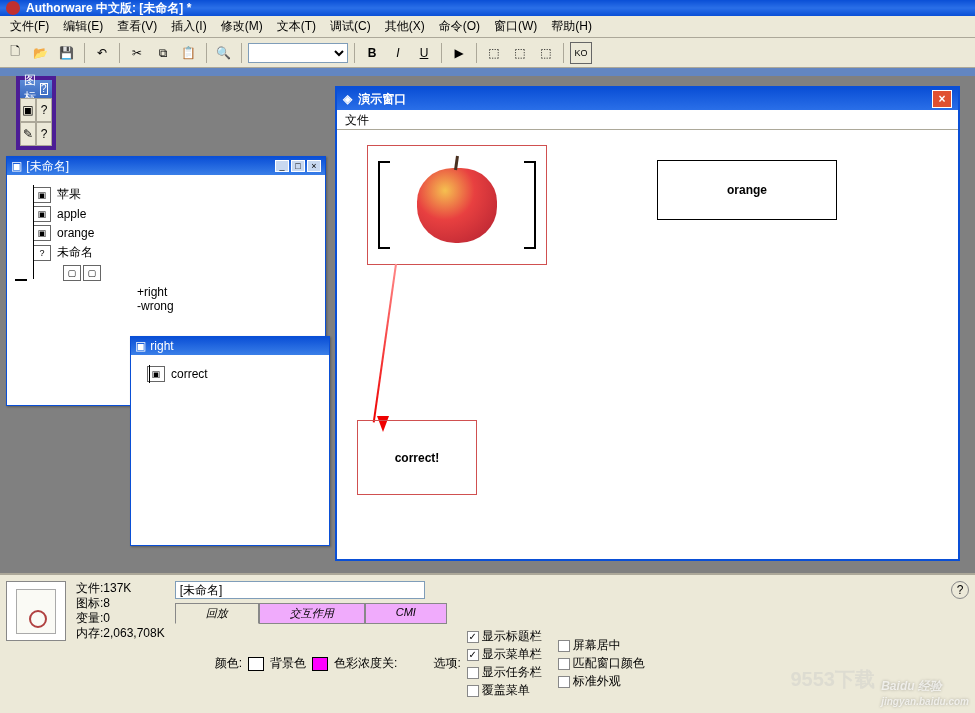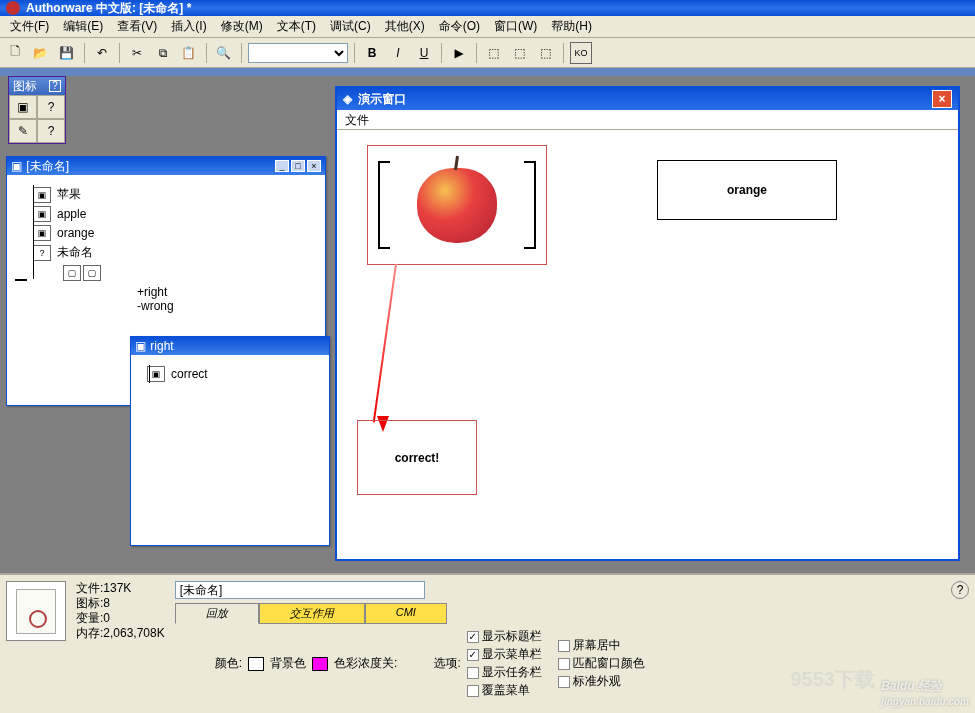--- a/index.html
+++ b/index.html
@@ -12,21 +12,21 @@
 .menubar { height: 22px; background: #ece9d8; display: flex; align-items: center; padding: 0 4px; gap: 2px; border-bottom: 1px solid #aca899; }
 .menubar span { padding: 0 6px; cursor: default; }
 
 .toolbar { height: 30px; background: #ece9d8; display: flex; align-items: center; padding: 0 4px; gap: 4px; border-bottom: 1px solid #aca899; }
 .tbtn { width: 22px; height: 22px; border: 1px solid transparent; display: flex; align-items: center; justify-content: center; }
 .tsep { width: 1px; height: 20px; background: #aca899; margin: 0 2px; }
 .tsel { width: 100px; height: 20px; border: 1px solid #7f9db9; background: #fff; }
 
 .workspace { position: absolute; top: 76px; left: 0; right: 0; bottom: 140px; background: #808080; }
 
-.tool-palette { position: absolute; top: 0; left: 8px; width: 58px; background: #ece9d8; border: 1px solid #4c1d95; }
+.tool-palette { position: absolute; top: 0; left: 16px; width: 40px; background: #ece9d8; border: 4px solid #4c1d95; }
 .tool-palette .tp-title { height: 18px; background: linear-gradient(#5c8ad6,#3a6ac0); color: #fff; padding: 2px 4px; display:flex; align-items:center; }
 .tp-title .q { width:12px;height:12px;border:1px solid #fff;margin-left:auto;font-size:10px;line-height:10px;text-align:center;}
 .tool-palette .grid { display: grid; grid-template-columns: 1fr 1fr; }
 .tool-palette .cell { height: 24px; border: 1px solid #aca899; display: flex; align-items: center; justify-content: center; background:#ece9d8;}
 
 .childwin { position: absolute; background: #fff; border: 1px solid #0a4fd6; box-shadow: 1px 1px 2px rgba(0,0,0,.3); }
 .childwin .cw-title { height: 18px; background: linear-gradient(#0a4fd6,#3a7fe8); color: #fff; padding: 2px 4px; display: flex; align-items: center; }
 .cw-title .wc { margin-left:auto; display:flex; gap:2px; }
 .cw-title .wc div { width:14px;height:12px;background:#c8d8f0;border:1px solid #fff;font-size:9px;line-height:10px;text-align:center;color:#000;}
 .flowline { padding: 8px 6px; position:relative; }
@@ -58,21 +58,21 @@
 .props-title { display:flex; align-items:center; gap:4px; padding:2px 0; }
 .props-title .dicon { width:14px;height:14px;border:1px solid #888;background:#fff;}
 .props-body { display:flex; gap:10px; padding:4px 0; }
 .thumb { width:60px;height:60px;border:1px solid #888;background:#fff;display:flex;align-items:center;justify-content:center;}
 .thumb-inner { width:40px;height:45px;border:1px solid #aaa;background:#fafaf5; position:relative;}
 .thumb-inner::after{content:'';position:absolute;left:12px;top:20px;width:14px;height:14px;border:2px solid #b04040;border-radius:50%;}
 .stats { font-size:11px; line-height:15px; }
 .props-main { flex:1; }
 .props-input { width:250px; height:18px; border:1px solid #7f9db9; background:#fff; padding:0 4px; }
 .tabs { display:flex; margin:4px 0;font-style:italic; }
-.tabs .tab { padding:2px 30px; border:1px solid #888; background:#fde047; font-size:11px; }
+.tabs .tab { padding:2px 30px; border:1px solid #888; background:#f0abfc; font-size:11px; }
 .tabs .tab.active { background:#ece9d8; border-bottom-color:#ece9d8; }
 .form-row { display:flex; align-items:center; gap:6px; margin:3px 0; margin-left:40px; font-size:11px;}
 .colorswatch { width:16px;height:14px;border:1px solid #000;display:inline-block;}
 .checkcol { display:flex; flex-direction:column; gap:1px; }
 .checkrow { display:flex; align-items:center; gap:3px; font-size:11px; }
 .chk { width:12px;height:12px;border:1px solid #888;background:#fff;display:inline-flex;align-items:center;justify-content:center;font-size:10px;color:#000;}
 .qcircle { width:18px;height:18px;border:1px solid #888;border-radius:50%;background:#ece9d8;text-align:center;line-height:16px;margin-left:auto;}
 .watermark { position:absolute; right:6px; bottom:6px; color:rgba(255,255,255,.7); font-size:24px; font-weight:bold; font-style:italic; text-shadow:0 0 3px rgba(0,0,0,.3); pointer-events:none;}
 .watermark small{font-size:10px;display:block;text-align:right;}
 .wm2 { position:absolute; right:100px; bottom:20px; color:rgba(200,200,200,.4); font-size:20px; font-weight:bold;}

